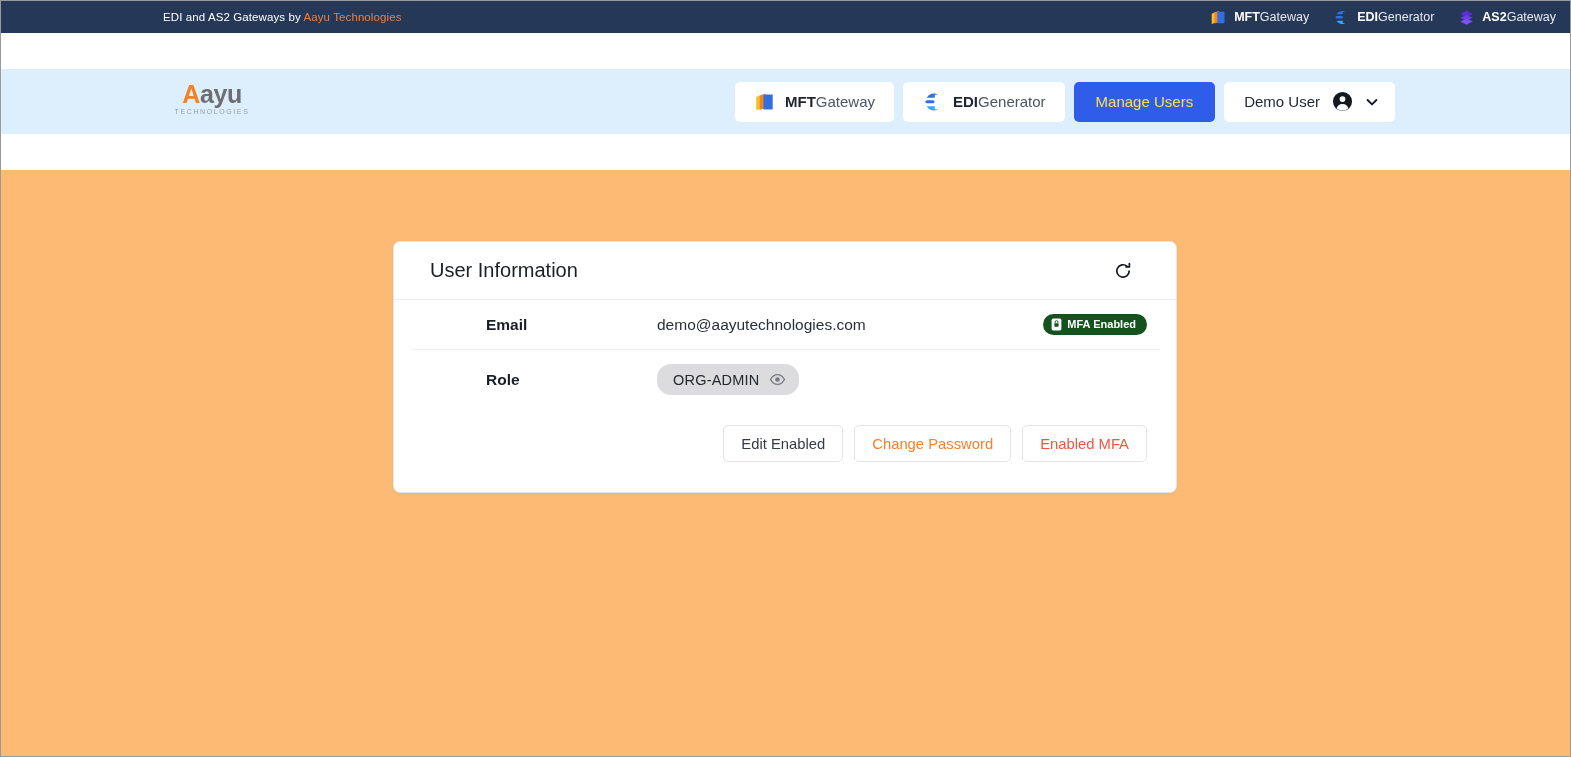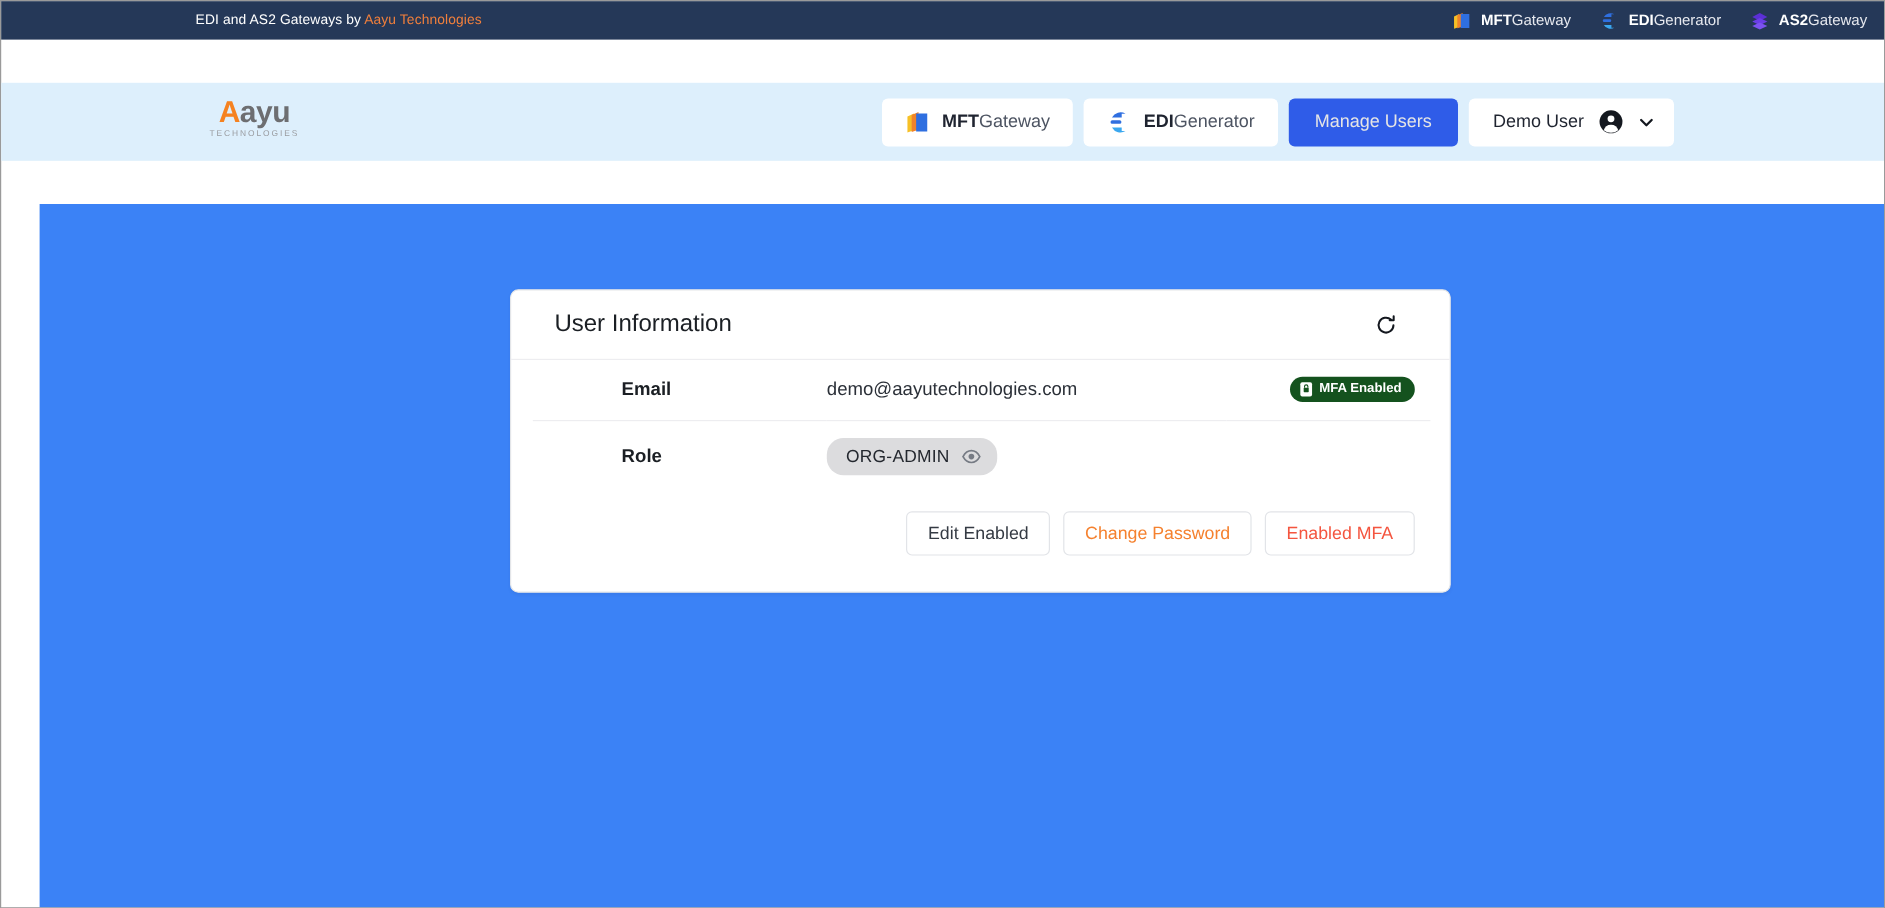--- a/index.html
+++ b/index.html
@@ -115,33 +115,32 @@
     font-size: 15px;
     color: #1f2430;
     cursor: pointer;
     white-space: nowrap;
     font-family: "Liberation Sans", sans-serif;
   }
   .navbtn .nb-strong { font-weight: bold; }
   .navbtn .nb-light  { font-weight: normal; color: #4d5462; }
   .navbtn.primary {
     background: #2f5ce8;
-    color: #e5e5e5;
+    color: #fde047;
     font-weight: normal;
     padding: 0 22px;
   }
   .navbtn.user { padding: 0 16px 0 20px; gap: 12px; }
   .navbtn.user .uname { font-size: 15px; color: #1f2430; }
 
   
   .content {
     flex: 1 1 auto;
-    background: #3b82f6;
+    background: #fdba74;
     position: relative;
-    margin-left: 32px;
   }
 
   .card {
     position: absolute;
     left: 392px;
     top: 71px;
     width: 784px;
     background: #ffffff;
     border: 1px solid #e3e5e8;
     border-radius: 7px;

